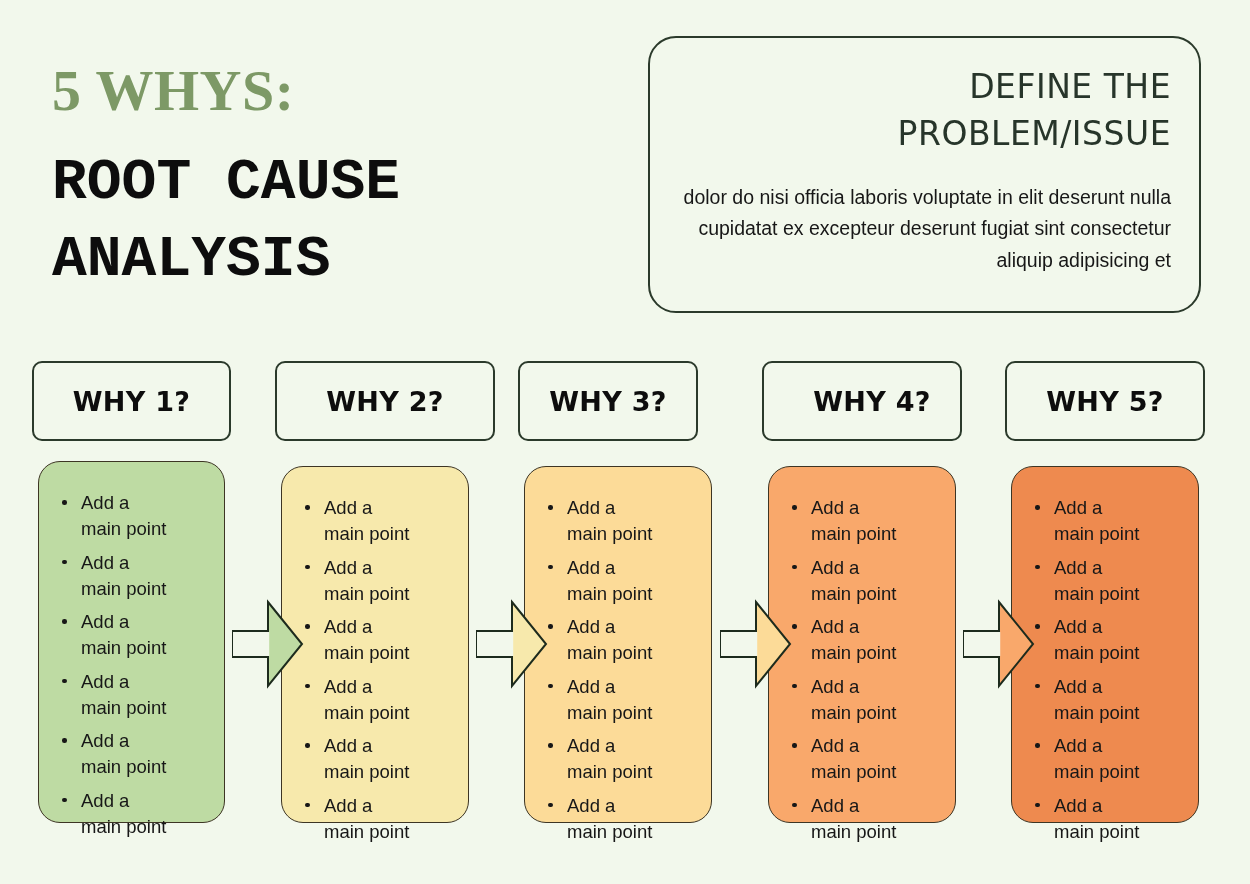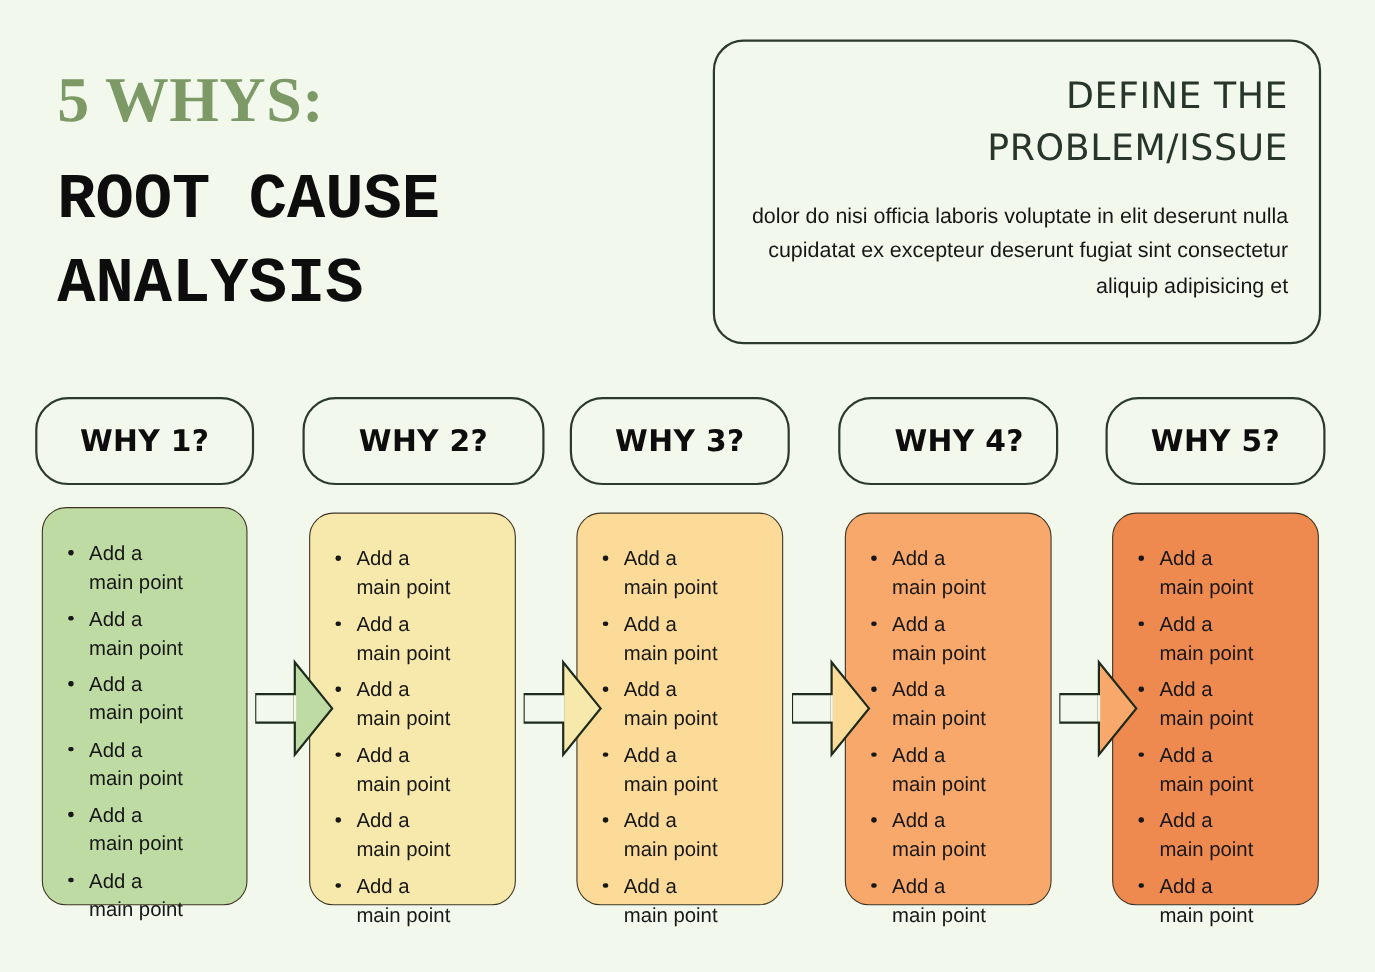--- a/index.html
+++ b/index.html
@@ -78,21 +78,21 @@
     top: 0;
     width: 1250px;
     height: 884px;
   }
 
   .why-pill {
     position: absolute;
     top: 361px;
     height: 80px;
     border: 2.2px solid #2b3a2b;
-    border-radius: 30px;
+    border-radius: 10px;
     background: #f2f8ec;
     display: flex;
     align-items: center;
     justify-content: center;
   }
   .why-pill-label {
     font-family: "DejaVu Sans", sans-serif;
     font-size: 27px;
     font-weight: bold;
     color: #0d0d0d;
@@ -174,21 +174,21 @@
     <div class="why-body shift-down" style="left: 281px; width: 188px; background: rgb(247, 233, 172);">
       <ul class="bullet-list">
         <li class="bullet-item">Add a main point</li>
         <li class="bullet-item">Add a main point</li>
         <li class="bullet-item">Add a main point</li>
         <li class="bullet-item">Add a main point</li>
         <li class="bullet-item">Add a main point</li>
         <li class="bullet-item">Add a main point</li>
       </ul>
     </div>
-    <div class="why-pill" style="left: 518px; width: 200px;">
+    <div class="why-pill" style="left: 518px; width: 180px;">
       <span class="why-pill-label">WHY 3?</span>
     </div>
     <div class="why-body shift-down" style="left: 524px; width: 188px; background: rgb(252, 219, 152);">
       <ul class="bullet-list">
         <li class="bullet-item">Add a main point</li>
         <li class="bullet-item">Add a main point</li>
         <li class="bullet-item">Add a main point</li>
         <li class="bullet-item">Add a main point</li>
         <li class="bullet-item">Add a main point</li>
         <li class="bullet-item">Add a main point</li>

